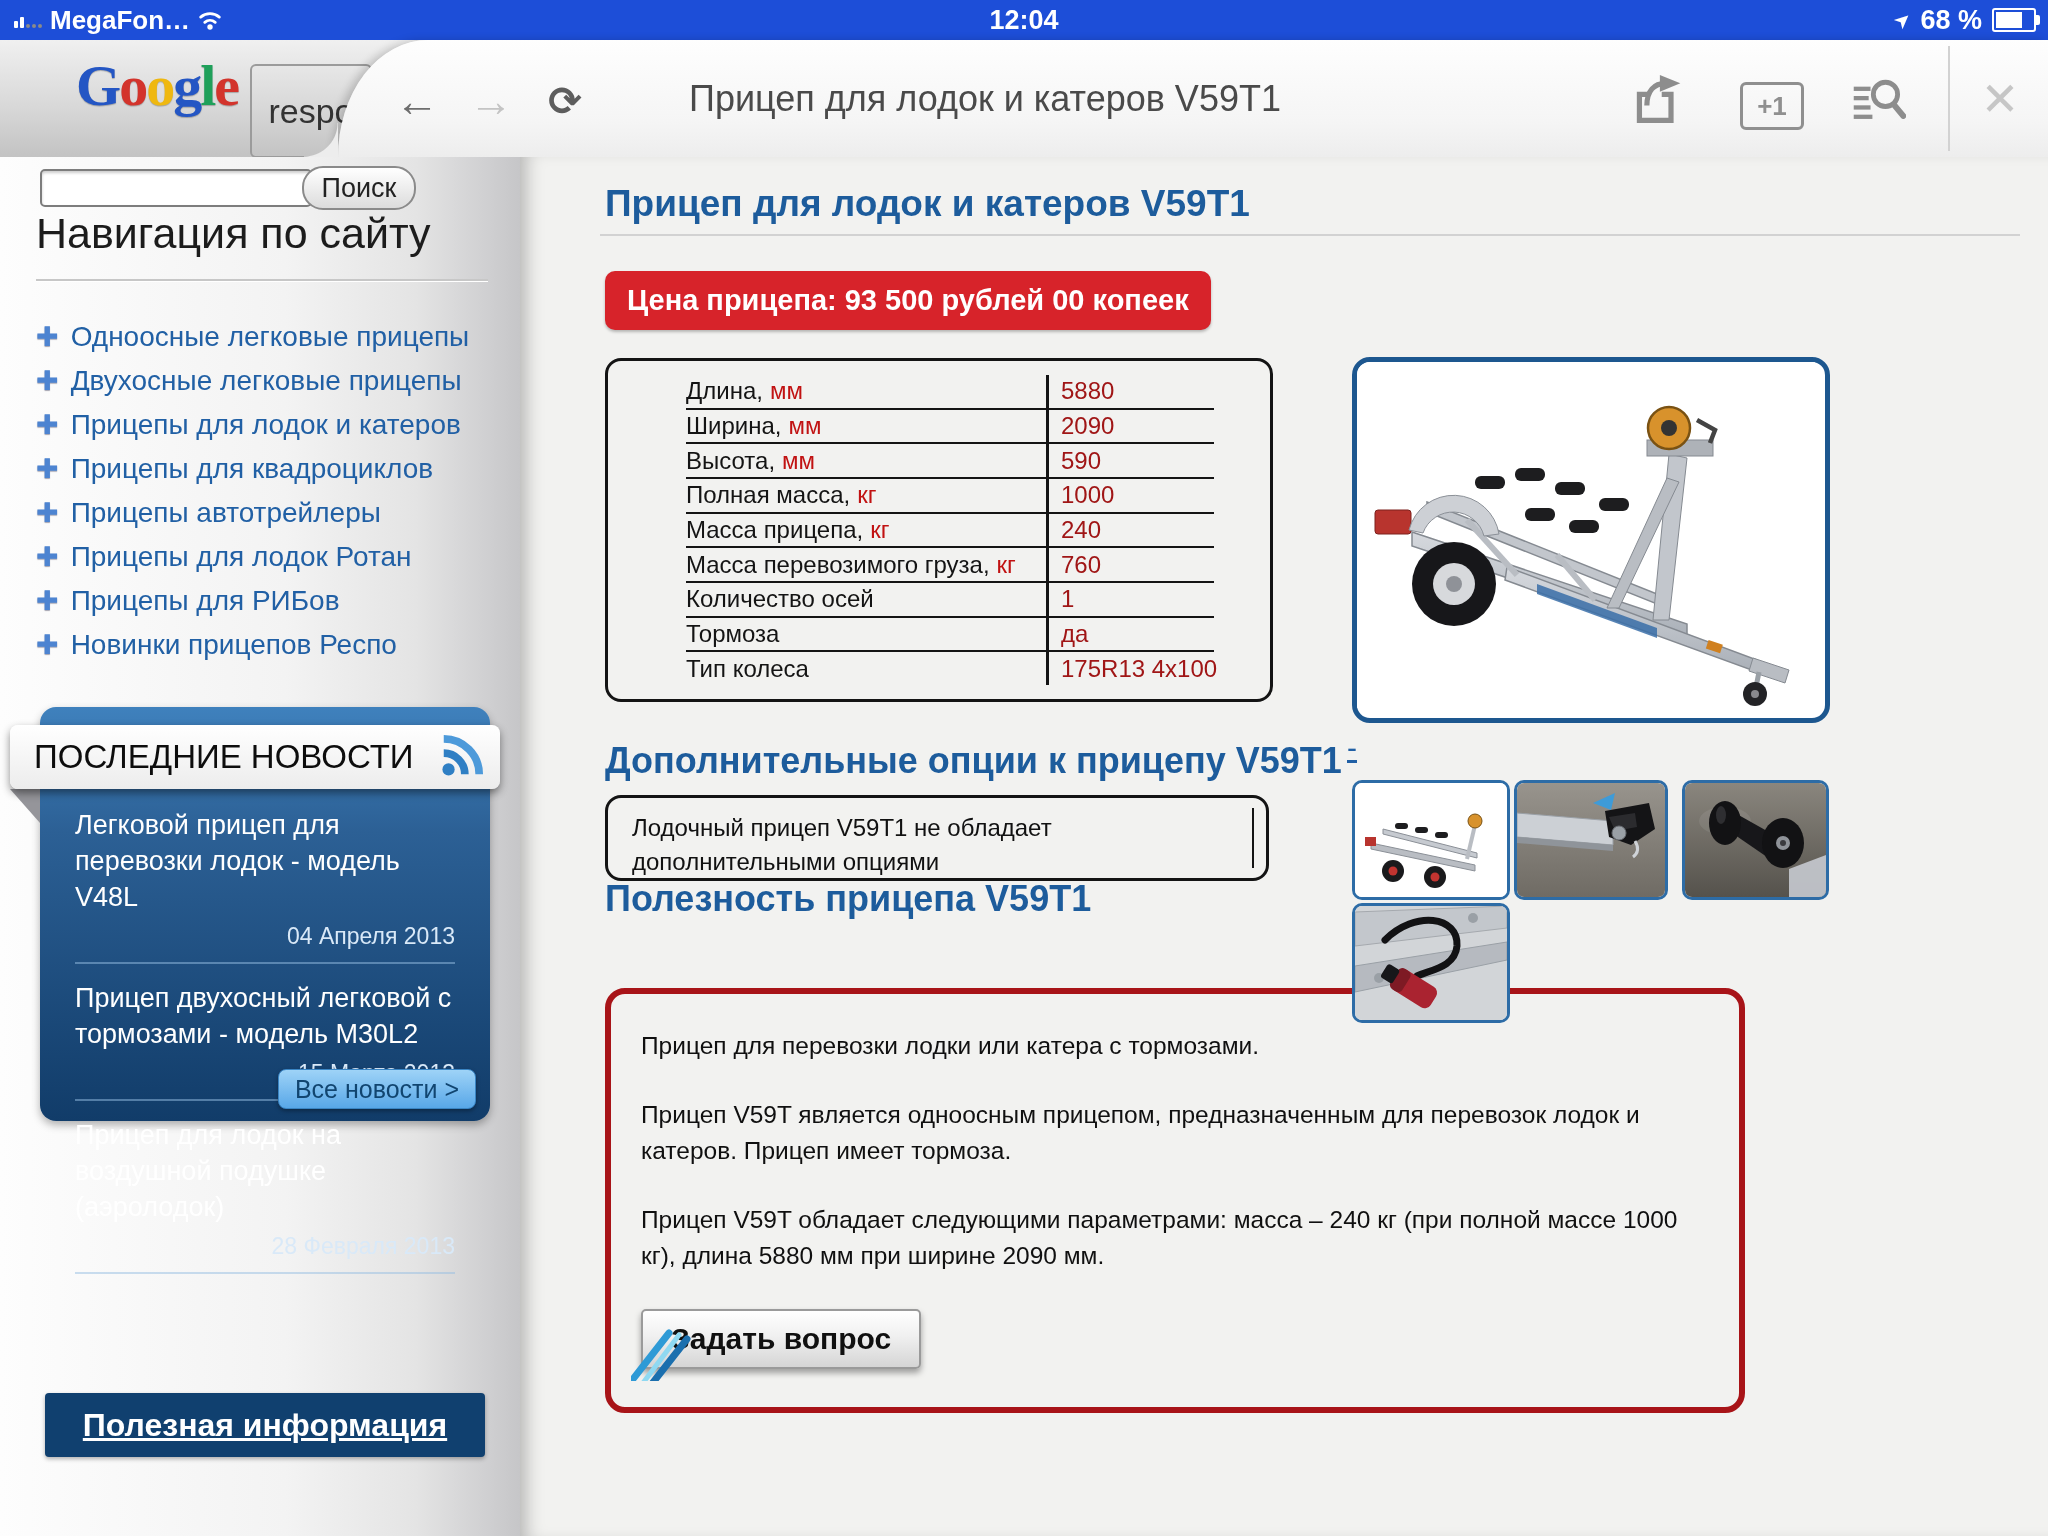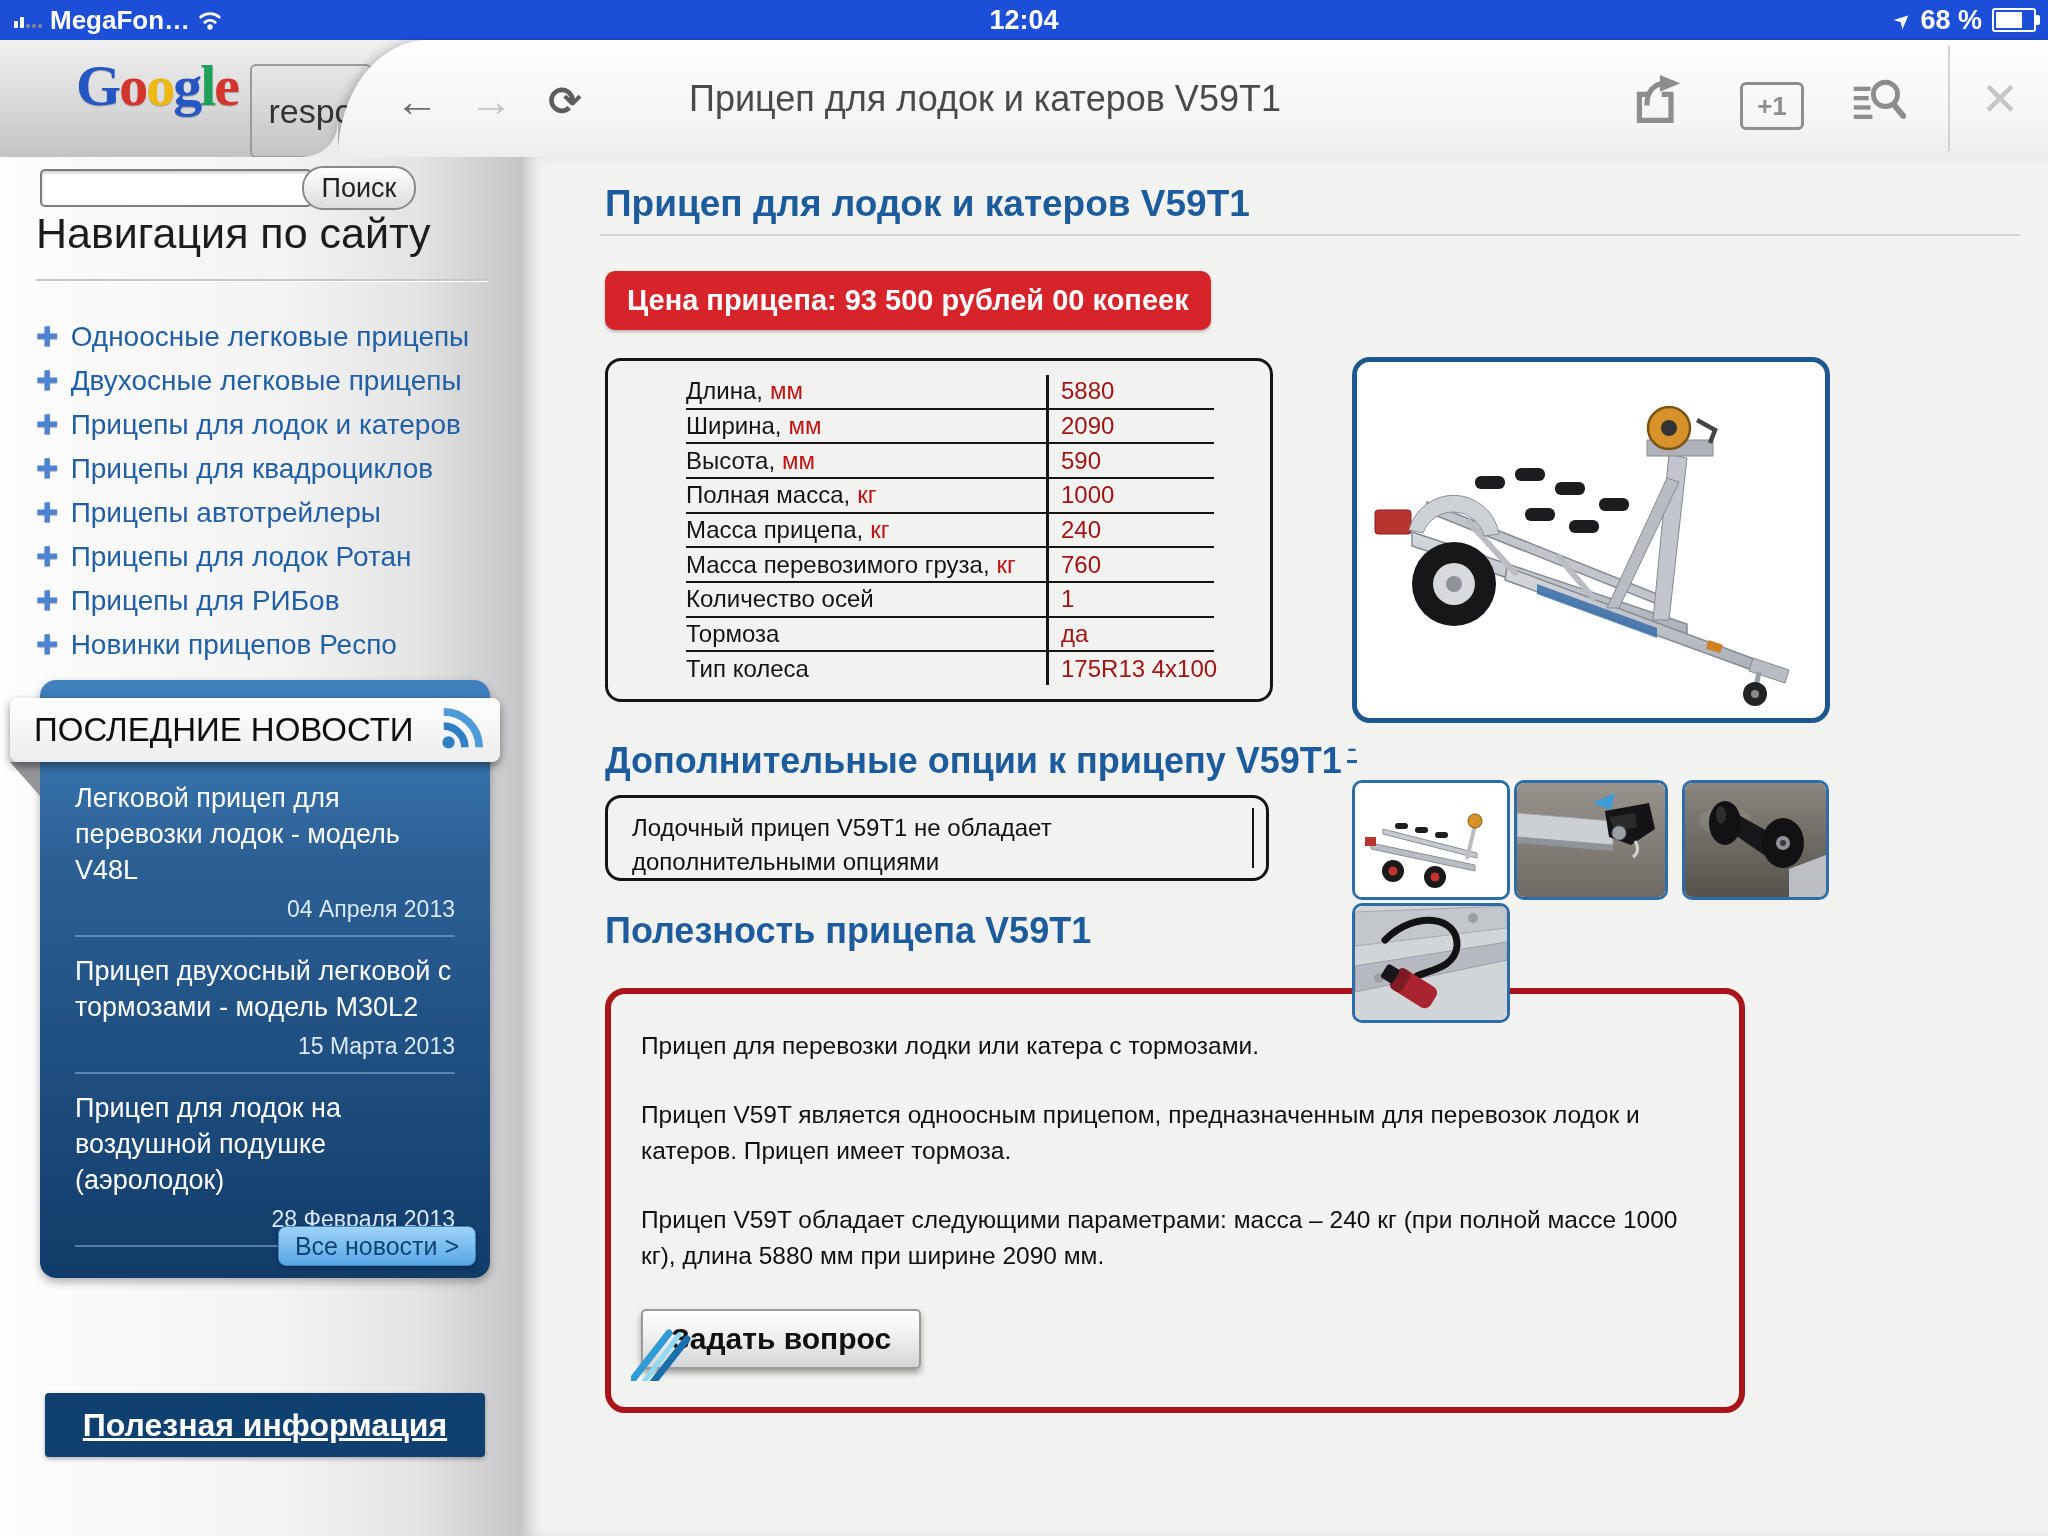--- a/index.html
+++ b/index.html
@@ -66,21 +66,21 @@
   .search-btn{position:absolute;left:302px;top:9px;width:110px;height:40px;border:2px solid #8a8a8a;border-radius:21px;
               background:linear-gradient(180deg,#ffffff,#dcdcdc);display:flex;align-items:center;justify-content:center;
               font-size:27px;color:#222;}
   .nav-title{position:absolute;left:36px;top:52px;font-size:43px;color:#1c1c1c;white-space:nowrap;}
   .nav-divider{position:absolute;left:36px;top:122px;width:452px;height:2px;background:#c7c7c7;border-bottom:1px solid #fff;}
   .nav-list{position:absolute;left:36px;top:158px;width:470px;}
   .nav-item{display:flex;align-items:center;height:44px;gap:12px;white-space:nowrap;}
   .nav-plus{color:#4d84d1;font-size:27px;text-shadow:0 1px 1px rgba(0,0,40,.35);}
   .nav-label{color:#2160a5;font-size:28px;}
 
-  .news{position:absolute;left:40px;top:523px;width:450px;height:598px;}
+  .news{position:absolute;left:40px;top:550px;width:450px;height:414px;}
   .news-panel{position:absolute;inset:0;border-radius:16px;
       background:linear-gradient(180deg,#3f81bd 0%,#2c6095 30%,#113c69 100%);
       box-shadow:0 4px 8px rgba(0,0,0,.3);}
   .news-tab{position:absolute;left:-30px;top:18px;width:490px;height:64px;z-index:2;
       background:linear-gradient(180deg,#ffffff 0%,#ececec 100%);border-radius:8px;
       box-shadow:0 4px 8px rgba(0,0,0,.45);display:flex;align-items:center;padding-left:24px;box-sizing:border-box;
       font-size:33px;color:#0d0d0d;}
   .news-tab .rss{margin-left:auto;margin-right:16px;}
   .news-fold{position:absolute;left:-30px;top:82px;width:30px;height:34px;background:#95959a;
       clip-path:polygon(0 0,100% 0,100% 100%);}
@@ -109,21 +109,21 @@
   .spec-label{flex:1;display:flex;align-items:center;font-size:24px;color:#141414;white-space:nowrap;gap:7px;}
   .spec-unit{color:#c11212;}
   .spec-value{width:168px;border-left:3px solid #141414;display:flex;align-items:center;
       padding-left:12px;font-size:24px;color:#a01616;white-space:nowrap;box-sizing:border-box;}
 
   .section-title{position:absolute;font-size:36px;font-weight:bold;color:#1d5c9c;white-space:nowrap;}
   .options-title{left:605px;top:740px;}
   .options-box{position:absolute;left:605px;top:795px;width:664px;height:86px;border:3px solid #141414;border-radius:16px;
       box-sizing:border-box;padding:13px 40px 0 24px;font-size:24px;line-height:34px;color:#111;}
   .options-scrollline{position:absolute;right:12px;top:10px;bottom:10px;width:2px;background:#141414;}
-  .usefulness-title{left:605px;top:910px;}
+  .usefulness-title{left:605px;top:878px;}
 
   .red-box{position:absolute;left:605px;top:960px;width:1140px;height:425px;border:6px solid #a81418;
       border-radius:20px;box-sizing:border-box;padding:34px 22px 0 30px;margin-top:28px;}
   .red-box p{margin:0 0 33px 0;font-size:24.5px;line-height:36px;color:#101010;}
   .ask-btn{position:relative;display:inline-block;margin-top:2px;padding:11px 28px;font-size:30px;font-weight:bold;color:#101010;
       background:linear-gradient(180deg,#ffffff 0%,#f0f0f0 45%,#d5d5d5 100%);
       border:2px solid #9a9a9a;border-radius:5px;box-shadow:0 4px 6px rgba(0,0,0,.35);}
   .ask-btn svg{position:absolute;left:-12px;bottom:-14px;pointer-events:none;}
 
   .trailer-frame{position:absolute;left:1352px;top:357px;width:468px;height:356px;background:#fff;

